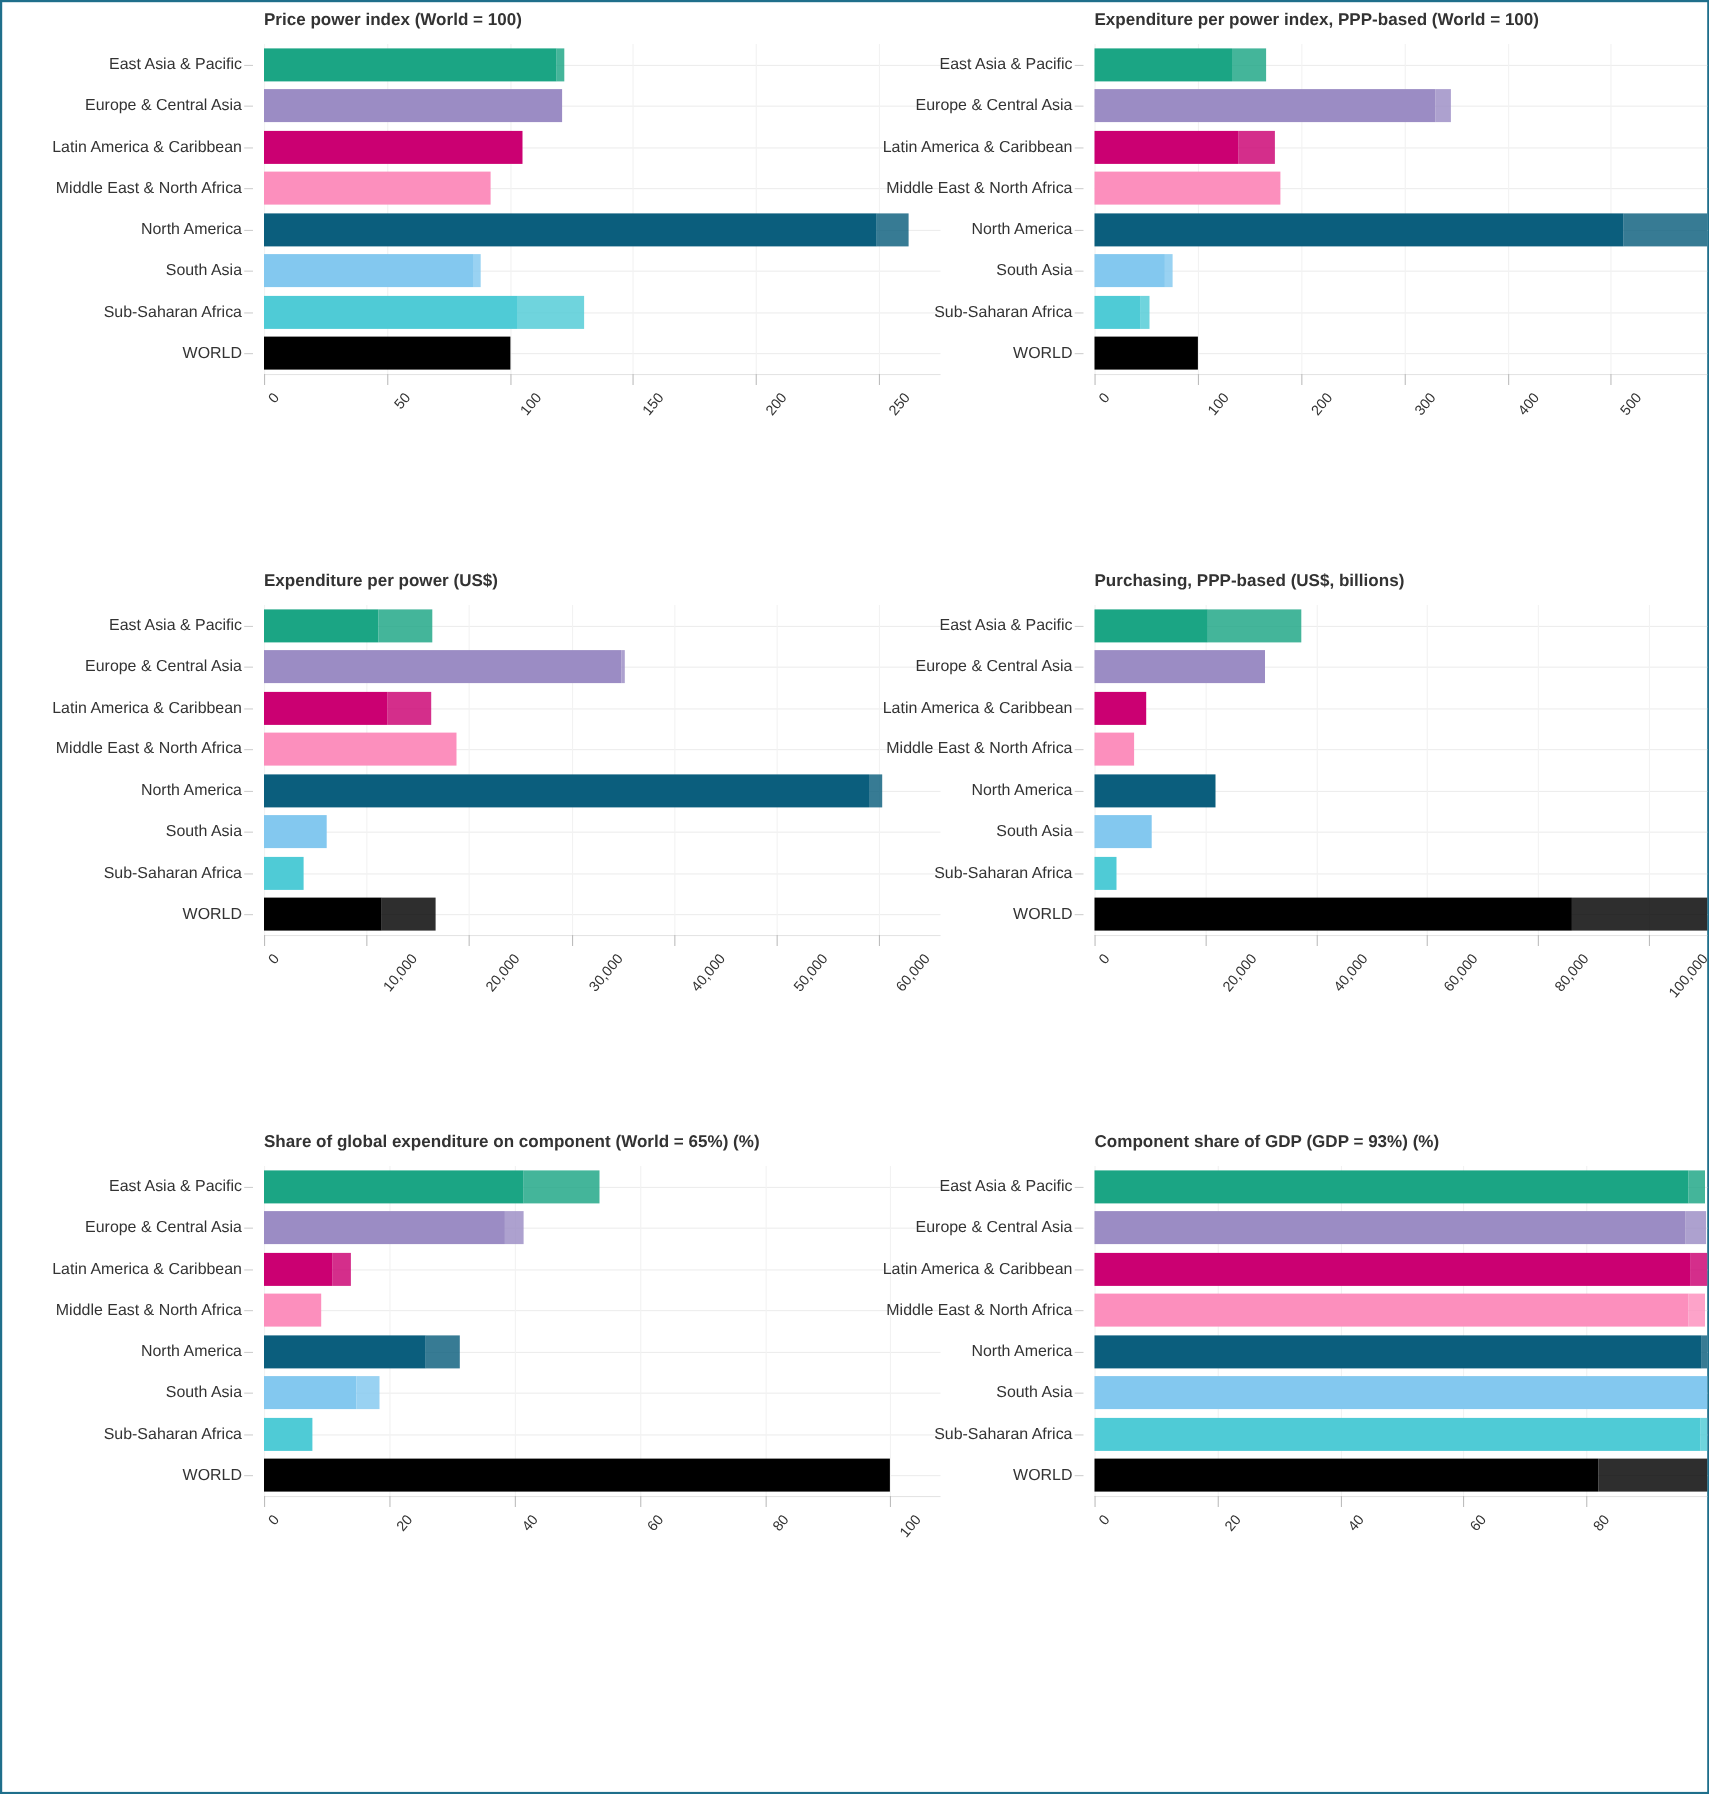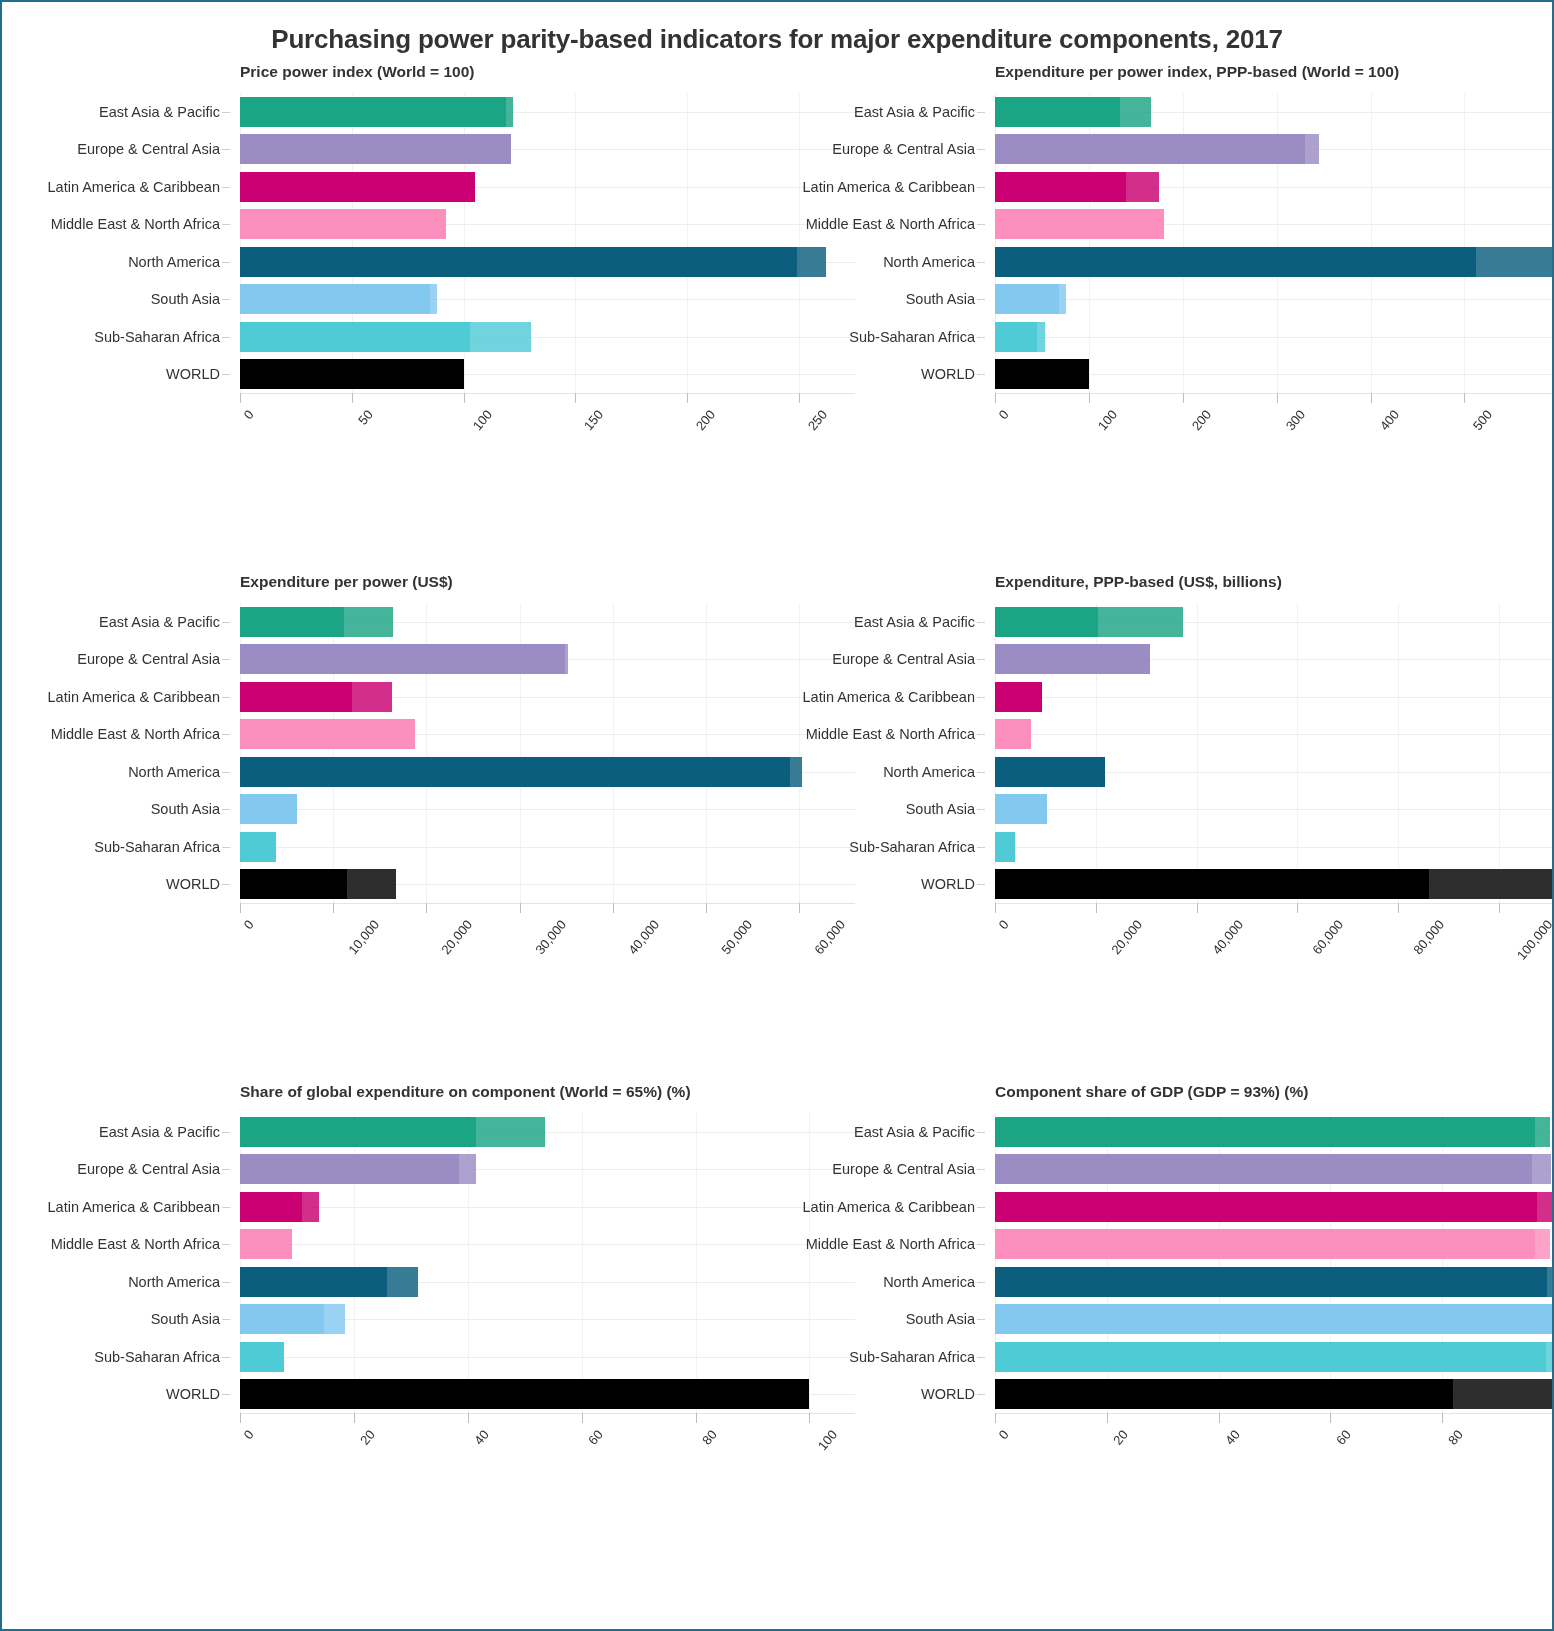--- a/index.html
+++ b/index.html
@@ -114,21 +114,20 @@
     position:absolute;
     top:0; bottom:0;
     opacity:0.82;
   }
 </style>
 </head>
 <body>
 
 <div id="figure-root">
 
-  <div id="figure-title">Purchasing power parity-based indicators for major expenditure components, 2017</div>
 
   <div class="grid">
     <div class="row">
       <div class="panel">
         <div class="panel-title">Price power index (World = 100)</div>
         <div class="plot" style="width: 615px;">
             <div class="catlabels">
               <div class="catlabel" style="top: 18.75px;">East Asia &amp; Pacific</div>
               <div class="tickdash" style="top: 18.75px;"></div>
               <div class="catlabel" style="top: 56.25px;">Europe &amp; Central Asia</div>
@@ -370,21 +369,21 @@
             <div class="xticklabel" style="left: 277.545px; top: 314px;">30,000</div>
             <div class="xtick" style="left: 372.727px; top: 300px;"></div>
             <div class="xticklabel" style="left: 370.727px; top: 314px;">40,000</div>
             <div class="xtick" style="left: 465.909px; top: 300px;"></div>
             <div class="xticklabel" style="left: 463.909px; top: 314px;">50,000</div>
             <div class="xtick" style="left: 559.091px; top: 300px;"></div>
             <div class="xticklabel" style="left: 557.091px; top: 314px;">60,000</div>
           </div>
       </div>
       <div class="panel">
-        <div class="panel-title">Expenditure, PPP-based (US$, billions)</div>
+        <div class="panel-title">Purchasing, PPP-based (US$, billions)</div>
         <div class="plot" style="width: 615px;">
             <div class="catlabels">
               <div class="catlabel" style="top: 18.75px;">East Asia &amp; Pacific</div>
               <div class="tickdash" style="top: 18.75px;"></div>
               <div class="catlabel" style="top: 56.25px;">Europe &amp; Central Asia</div>
               <div class="tickdash" style="top: 56.25px;"></div>
               <div class="catlabel" style="top: 93.75px;">Latin America &amp; Caribbean</div>
               <div class="tickdash" style="top: 93.75px;"></div>
               <div class="catlabel" style="top: 131.25px;">Middle East &amp; North Africa</div>
               <div class="tickdash" style="top: 131.25px;"></div>

